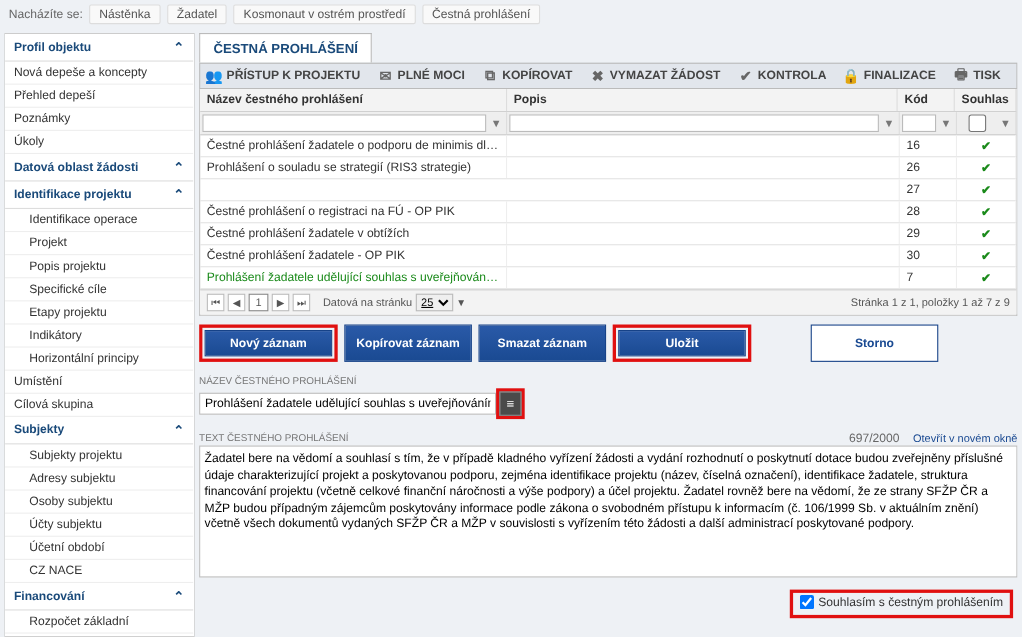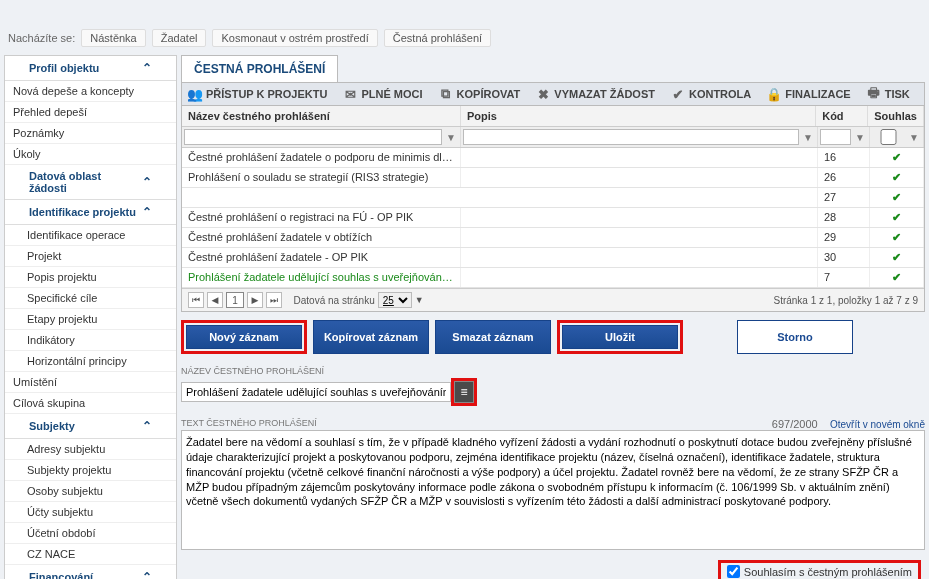--- a/index.html
+++ b/index.html
@@ -1,25 +1,25 @@
 <!DOCTYPE html>
 <html><head>
 <meta charset="utf-8">
 <style>
   * { box-sizing: border-box; margin: 0; padding: 0; }
   body { font-family: Arial, sans-serif; font-size: 11px; background: #eef1f5; color: #333; width: 929px; height: 579px; overflow: hidden; }
   
-  .breadcrumb { padding: 4px 8px; color: #666; font-size: 11px; display: flex; align-items: center; gap: 6px; margin-top: 25px; }
+  .breadcrumb { padding: 4px 8px; color: #666; font-size: 11px; display: flex; align-items: center; gap: 6px; }
   .breadcrumb span { display: inline-flex; align-items: center; }
   .breadcrumb .crumb { background: #f9f9f9; border: 1px solid #ddd; padding: 2px 8px; border-radius: 2px; color: #555; }
   
   .layout { display: flex; height: calc(100% - 22px); }
   
   .sidebar { width: 173px; background: #fff; border: 1px solid #ccc; margin: 4px; overflow-y: auto; font-size: 11px; }
-  .sidebar .section-head { font-weight: bold; color: #1a4a7a; padding: 5px 24px; border-bottom: 1px solid #ddd; display: flex; justify-content: space-between; align-items: center; cursor: pointer; }
+  .sidebar .section-head { font-weight: bold; color: #1a4a7a; padding: 5px 8px; border-bottom: 1px solid #ddd; display: flex; justify-content: space-between; align-items: center; cursor: pointer; }
   .sidebar .section-head .chev { font-size: 12px; }
   .sidebar .item { padding: 4px 8px 4px 8px; border-bottom: 1px solid #eee; cursor: pointer; color: #333; }
   .sidebar .item.sub { padding-left: 22px; }
   
   .main { flex: 1; margin: 4px 4px 4px 0; display: flex; flex-direction: column; overflow: hidden; }
   
   .tab-row { display: flex; }
   .tab { background: #fff; border: 1px solid #bbb; border-bottom: none; padding: 6px 12px; font-weight: bold; color: #1a4a7a; font-size: 12px; }
   
   .toolbar { background: #e2e6ec; border: 1px solid #bbb; display: flex; align-items: center; padding: 4px 6px; gap: 16px; font-size: 11px; color: #444; font-weight: bold; }
@@ -105,22 +105,22 @@
     <div class="item sub">Specifické cíle</div>
     <div class="item sub">Etapy projektu</div>
     <div class="item sub">Indikátory</div>
     <div class="item sub">Horizontální principy</div>
     <div class="item">Umístění</div>
     <div class="item">Cílová skupina</div>
     <div class="section-head">
         <span>Subjekty</span>
         <span class="chev">⌃</span>
       </div>
+    <div class="item sub">Subjekty projektu</div>
     <div class="item sub">Adresy subjektu</div>
-    <div class="item sub">Subjekty projektu</div>
     <div class="item sub">Osoby subjektu</div>
     <div class="item sub">Účty subjektu</div>
     <div class="item sub">Účetní období</div>
     <div class="item sub">CZ NACE</div>
     <div class="section-head">
         <span>Financování</span>
         <span class="chev">⌃</span>
       </div>
     <div class="item sub">Rozpočet základní</div>
     <div class="item sub">Přehled zdrojů financování</div>

